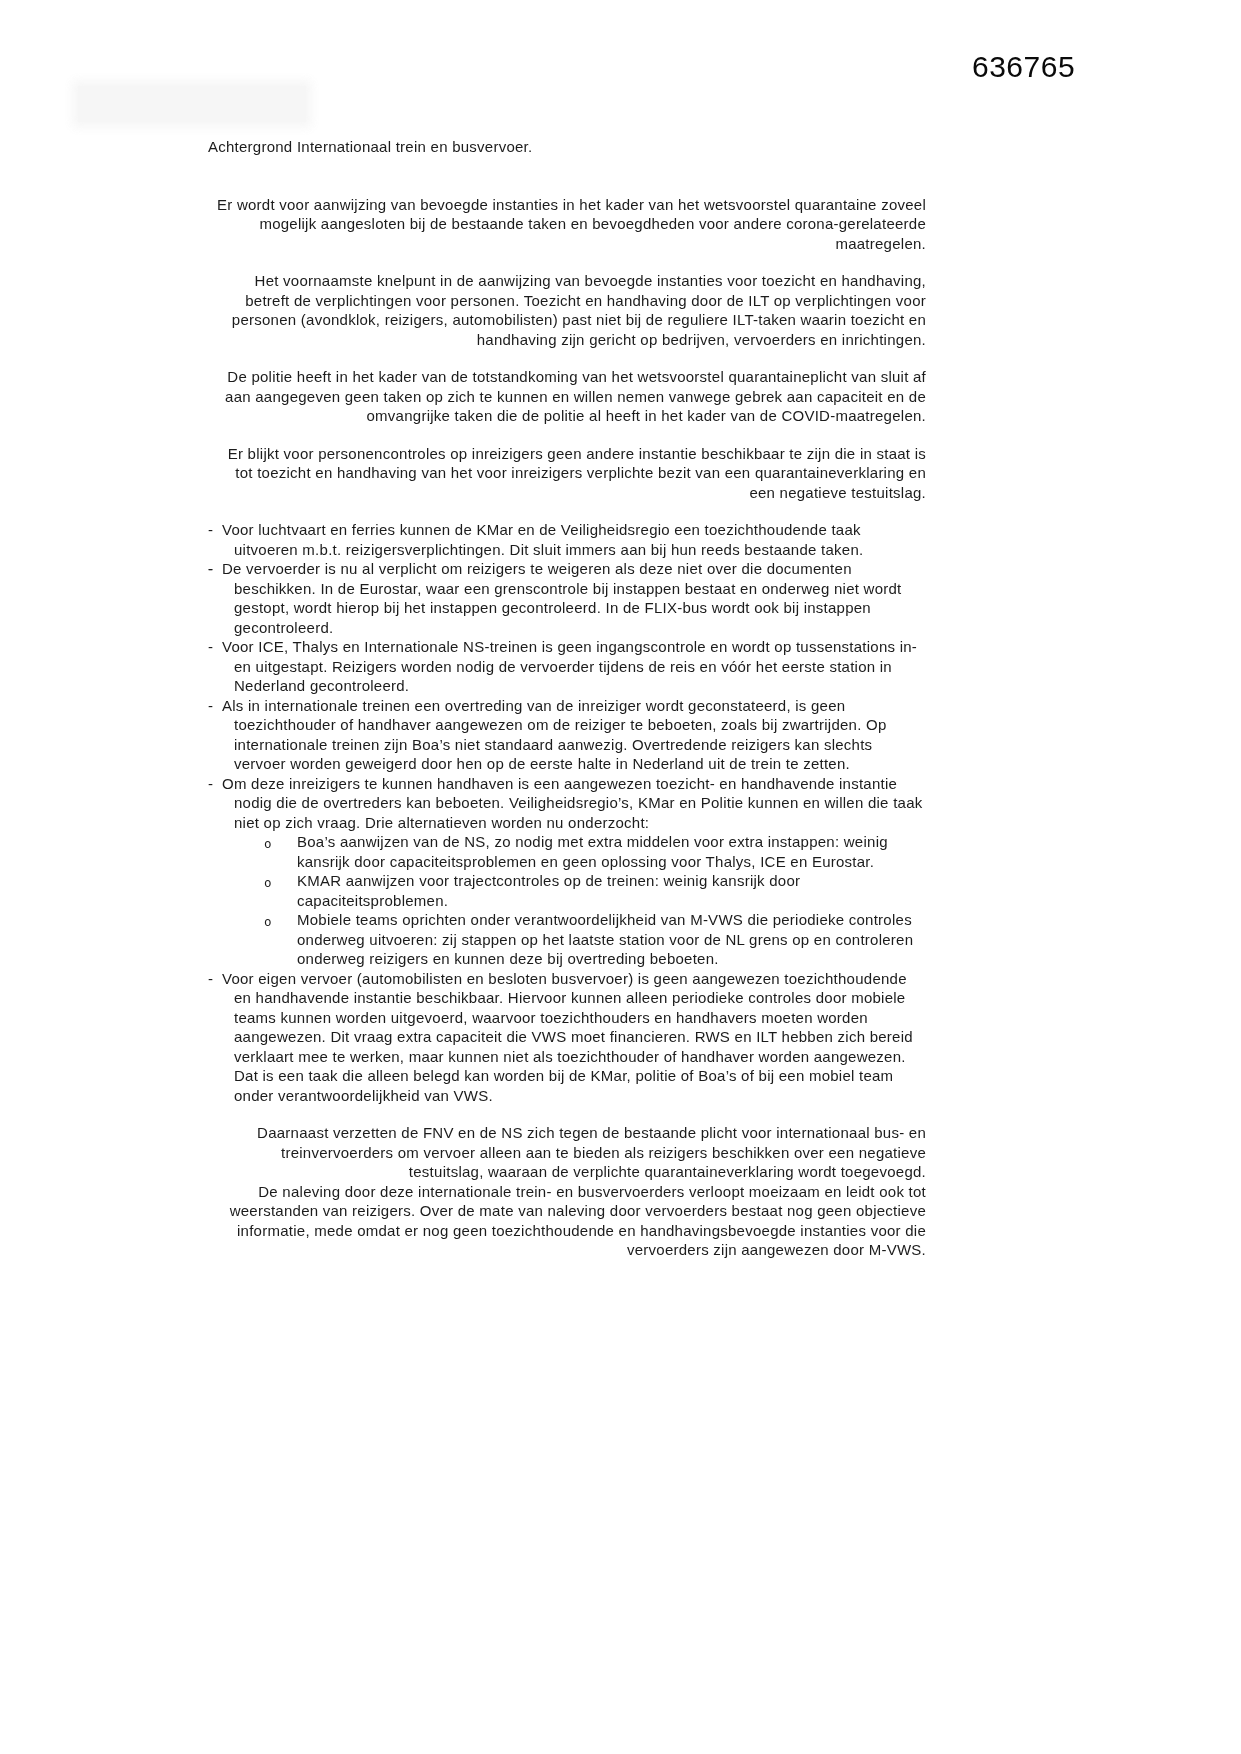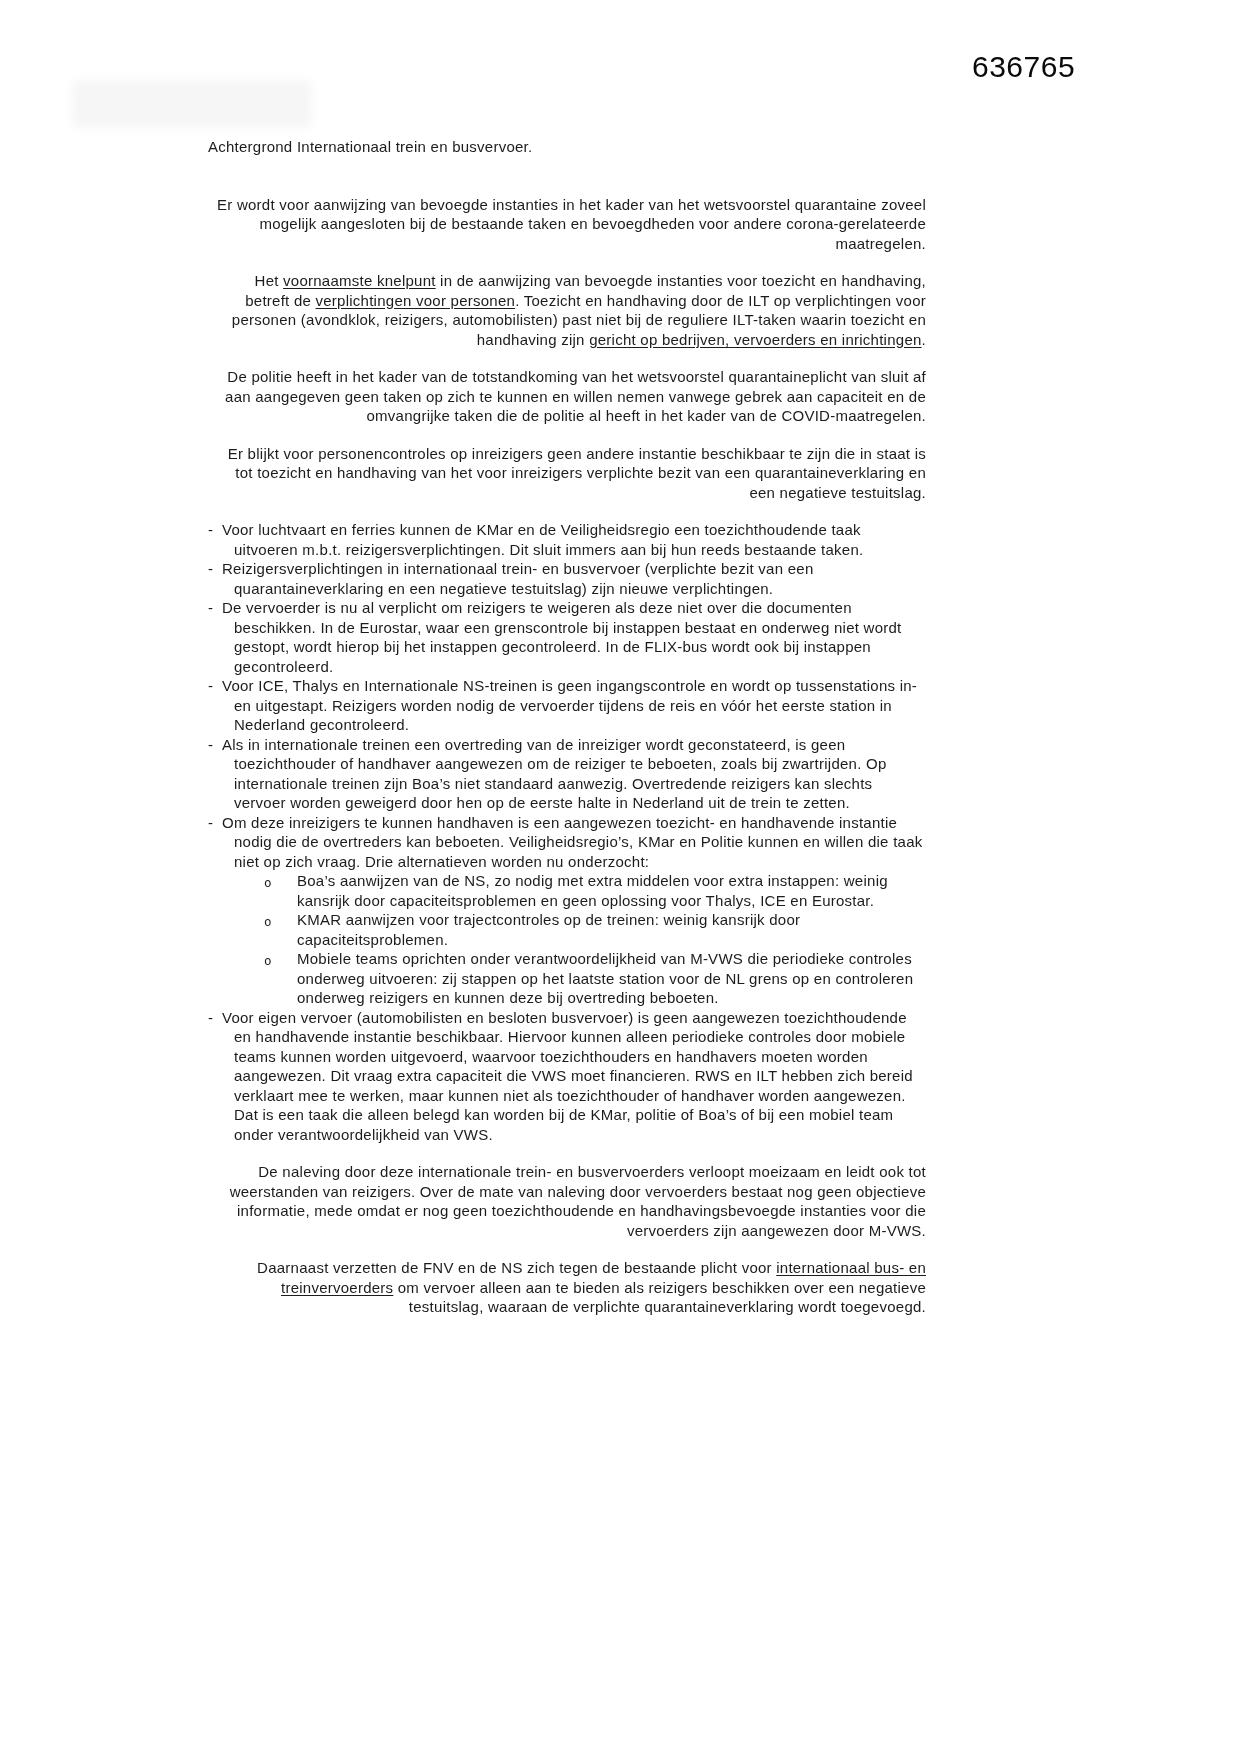--- a/index.html
+++ b/index.html
@@ -44,21 +44,21 @@
     font-size: 15px;
     line-height: 19.5px;
     letter-spacing: 0.25px;
     color: #1c1c1c;
     text-align: left;
   }
   .title { margin-bottom: 38px; }
   .para { margin: 18px 0; text-align: right; }
   .mb0 { margin-bottom: 0; }
   .mt0 { margin-top: 0; }
-  .u { text-decoration: underline; text-underline-offset: 2px; }
+  .u { text-underline-offset: 2px; }
   ul.dash-list {
     list-style: none;
     margin: 18px 0;
     padding: 0;
   }
   .dash-list > li {
     position: relative;
     padding-left: 26px;
     text-indent: -12px;
   }
@@ -104,38 +104,38 @@
     <p class="para"><span>Het </span><span class="u">voornaamste knelpunt</span><span> in de aanwijzing van bevoegde instanties voor toezicht en handhaving, betreft de </span><span class="u">verplichtingen voor personen</span><span>. Toezicht en handhaving door de ILT op verplichtingen voor personen (avondklok, reizigers, automobilisten) past niet bij de reguliere ILT-taken waarin toezicht en handhaving zijn </span><span class="u">gericht op bedrijven, vervoerders en inrichtingen</span><span>.</span></p>
 
     <p class="para">De politie heeft in het kader van de totstandkoming van het wetsvoorstel quarantaineplicht van sluit af aan aangegeven geen taken op zich te kunnen en willen nemen vanwege gebrek aan capaciteit en de omvangrijke taken die de politie al heeft in het kader van de COVID-maatregelen.</p>
 
     <p class="para">Er blijkt voor personencontroles op inreizigers geen andere instantie beschikbaar te zijn die in staat is tot toezicht en handhaving van het voor inreizigers verplichte bezit van een quarantaineverklaring en een negatieve testuitslag.</p>
 
     <ul class="dash-list">
 
       <li><span class="marker-dash">-</span><span>Voor luchtvaart en ferries kunnen de KMar en de Veiligheidsregio een toezichthoudende taak uitvoeren m.b.t. reizigersverplichtingen. Dit sluit immers aan bij hun reeds bestaande taken.</span></li>
 
-      <li><span class="marker-dash">-</span><span>Reizigersverplichtingen in internationaal trein- en busvervoer (verplichte bezit van een quarantaineverklaring en een negatieve testuitslag) zijn nieuwe verplichtingen.</span></li>
+      <li><span class="marker-dash">-</span></li>
 
       <li><span class="marker-dash">-</span><span>De vervoerder is nu al verplicht om reizigers te weigeren als deze niet over die documenten beschikken. In de Eurostar, waar een grenscontrole bij instappen bestaat en onderweg niet wordt gestopt, wordt hierop bij het instappen gecontroleerd. In de FLIX-bus wordt ook bij instappen gecontroleerd.</span></li>
 
       <li><span class="marker-dash">-</span><span>Voor ICE, Thalys en Internationale NS-treinen is geen ingangscontrole en wordt op tussenstations in- en uitgestapt. Reizigers worden nodig de vervoerder tijdens de reis en vóór het eerste station in Nederland gecontroleerd.</span></li>
 
       <li><span class="marker-dash">-</span><span>Als in internationale treinen een overtreding van de inreiziger wordt geconstateerd, is geen toezichthouder of handhaver aangewezen om de reiziger te beboeten, zoals bij zwartrijden. Op internationale treinen zijn Boa’s niet standaard aanwezig. Overtredende reizigers kan slechts vervoer worden geweigerd door hen op de eerste halte in Nederland uit de trein te zetten.</span></li>
 
       <li><span class="marker-dash">-</span><span>Om deze inreizigers te kunnen handhaven is een aangewezen toezicht- en handhavende instantie nodig die de overtreders kan beboeten. Veiligheidsregio’s, KMar en Politie kunnen en willen die taak niet op zich vraag. Drie alternatieven worden nu onderzocht:</span>
         <ul class="circle-list">
           <li><span class="marker-o">o</span><span>Boa’s aanwijzen van de NS, zo nodig met extra middelen voor extra instappen: weinig kansrijk door capaciteitsproblemen en geen oplossing voor Thalys, ICE en Eurostar.</span></li>
           <li><span class="marker-o">o</span><span>KMAR aanwijzen voor trajectcontroles op de treinen: weinig kansrijk door capaciteitsproblemen.</span></li>
           <li><span class="marker-o">o</span><span>Mobiele teams oprichten onder verantwoordelijkheid van M-VWS die periodieke controles onderweg uitvoeren: zij stappen op het laatste station voor de NL grens op en controleren onderweg reizigers en kunnen deze bij overtreding beboeten.</span></li>
         </ul>
       </li>
 
       <li><span class="marker-dash">-</span><span>Voor eigen vervoer (automobilisten en besloten busvervoer) is geen aangewezen toezichthoudende en handhavende instantie beschikbaar. Hiervoor kunnen alleen periodieke controles door mobiele teams kunnen worden uitgevoerd, waarvoor toezichthouders en handhavers moeten worden aangewezen. Dit vraag extra capaciteit die VWS moet financieren. RWS en ILT hebben zich bereid verklaart mee te werken, maar kunnen niet als toezichthouder of handhaver worden aangewezen. Dat is een taak die alleen belegd kan worden bij de KMar, politie of Boa’s of bij een mobiel team onder verantwoordelijkheid van VWS.</span></li>
 
     </ul>
 
+    <p class="para mb0"><span>Daarnaast verzetten de FNV en de NS zich tegen de bestaande plicht voor </span><span class="u">internationaal bus- en treinvervoerders</span><span> om vervoer alleen aan te bieden als reizigers beschikken over een negatieve testuitslag, waaraan de verplichte quarantaineverklaring wordt toegevoegd.</span></p>
+
     <p class="para mt0">De naleving door deze internationale trein- en busvervoerders verloopt moeizaam en leidt ook tot weerstanden van reizigers. Over de mate van naleving door vervoerders bestaat nog geen objectieve informatie, mede omdat er nog geen toezichthoudende en handhavingsbevoegde instanties voor die vervoerders zijn aangewezen door M-VWS.</p>
-
-    <p class="para mb0"><span>Daarnaast verzetten de FNV en de NS zich tegen de bestaande plicht voor </span><span class="u">internationaal bus- en treinvervoerders</span><span> om vervoer alleen aan te bieden als reizigers beschikken over een negatieve testuitslag, waaraan de verplichte quarantaineverklaring wordt toegevoegd.</span></p>
 
   </div>
 </div>
 
 </body></html>

